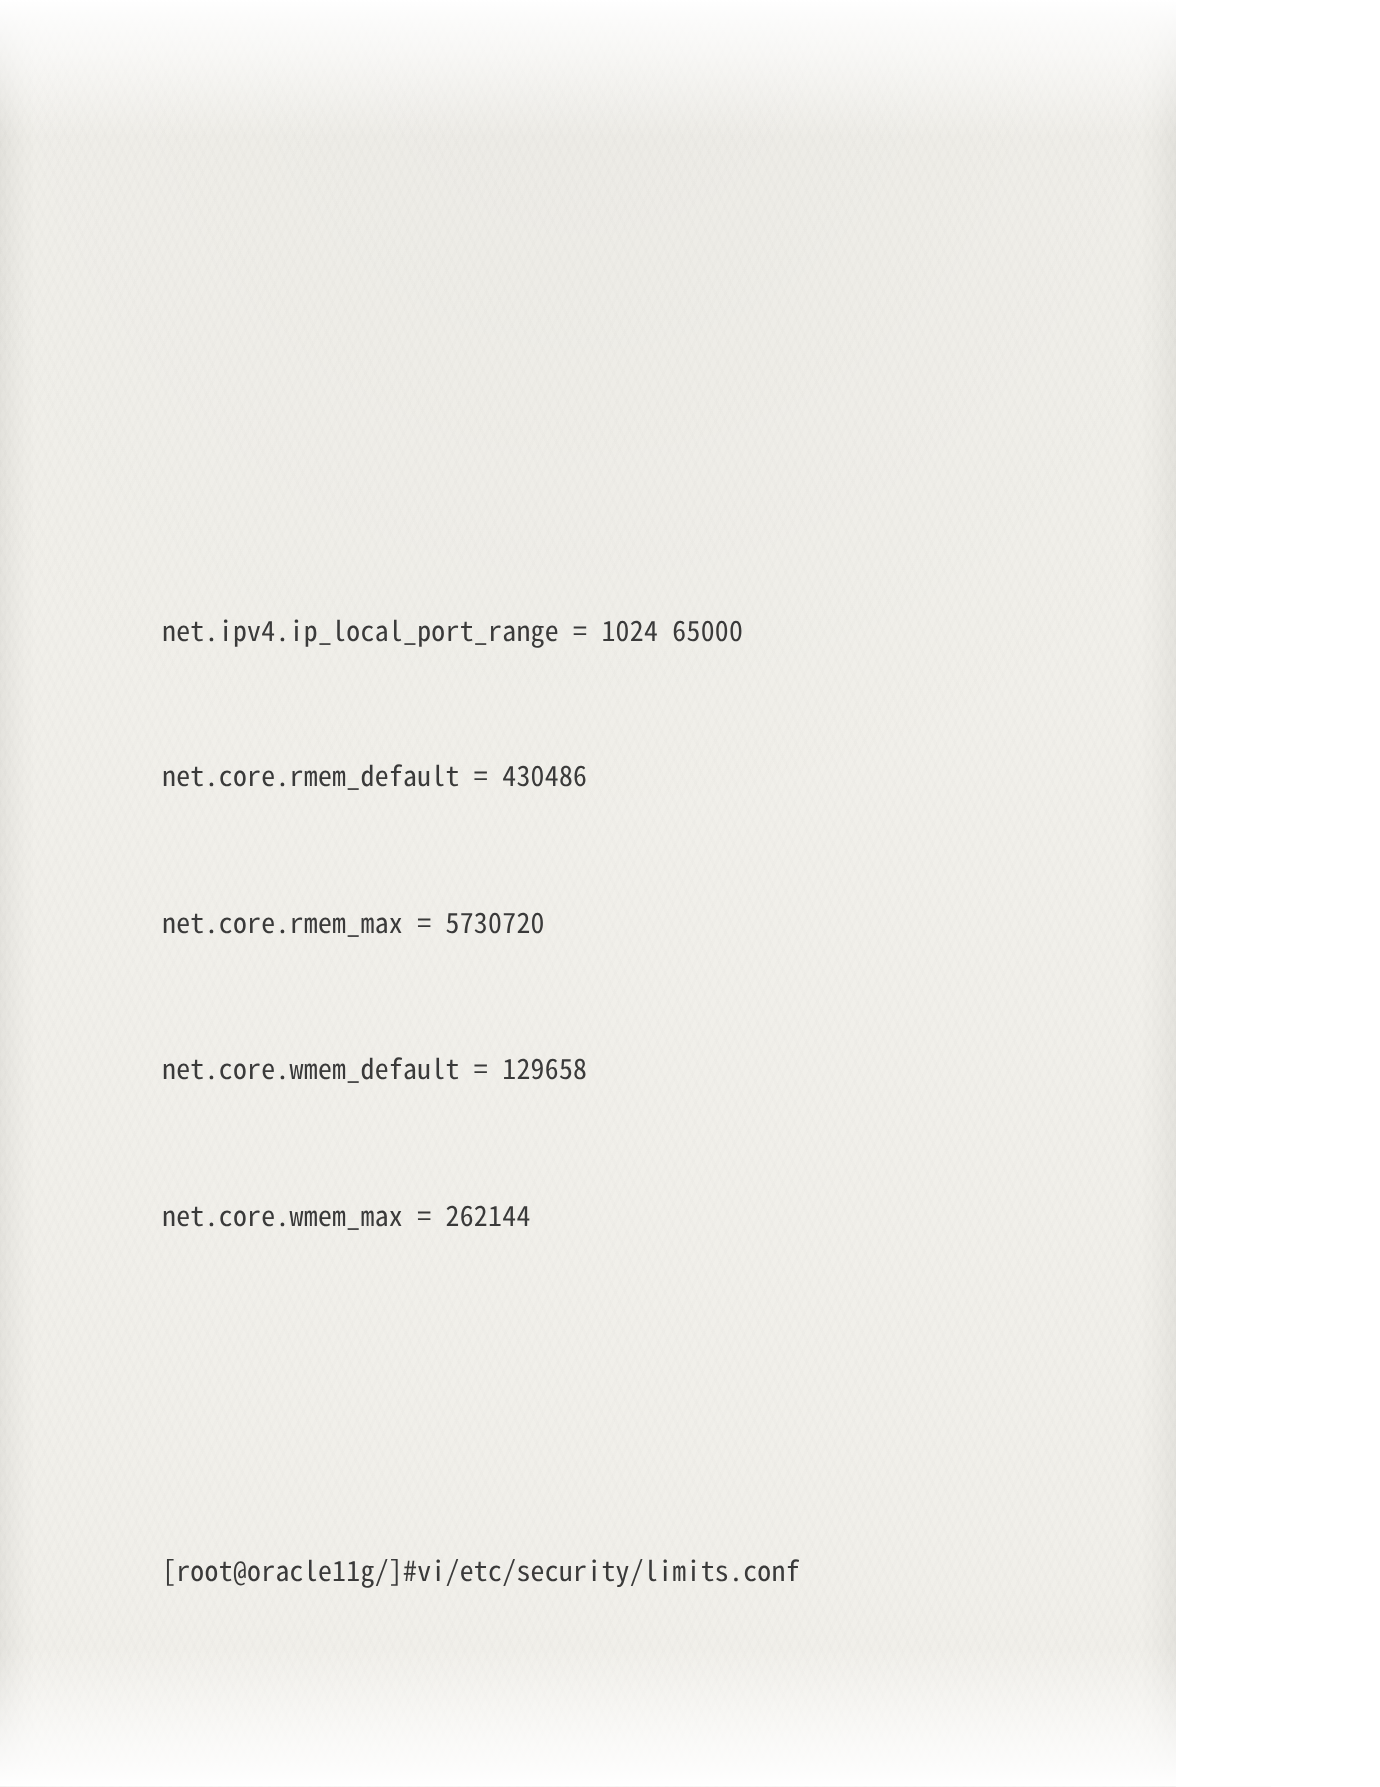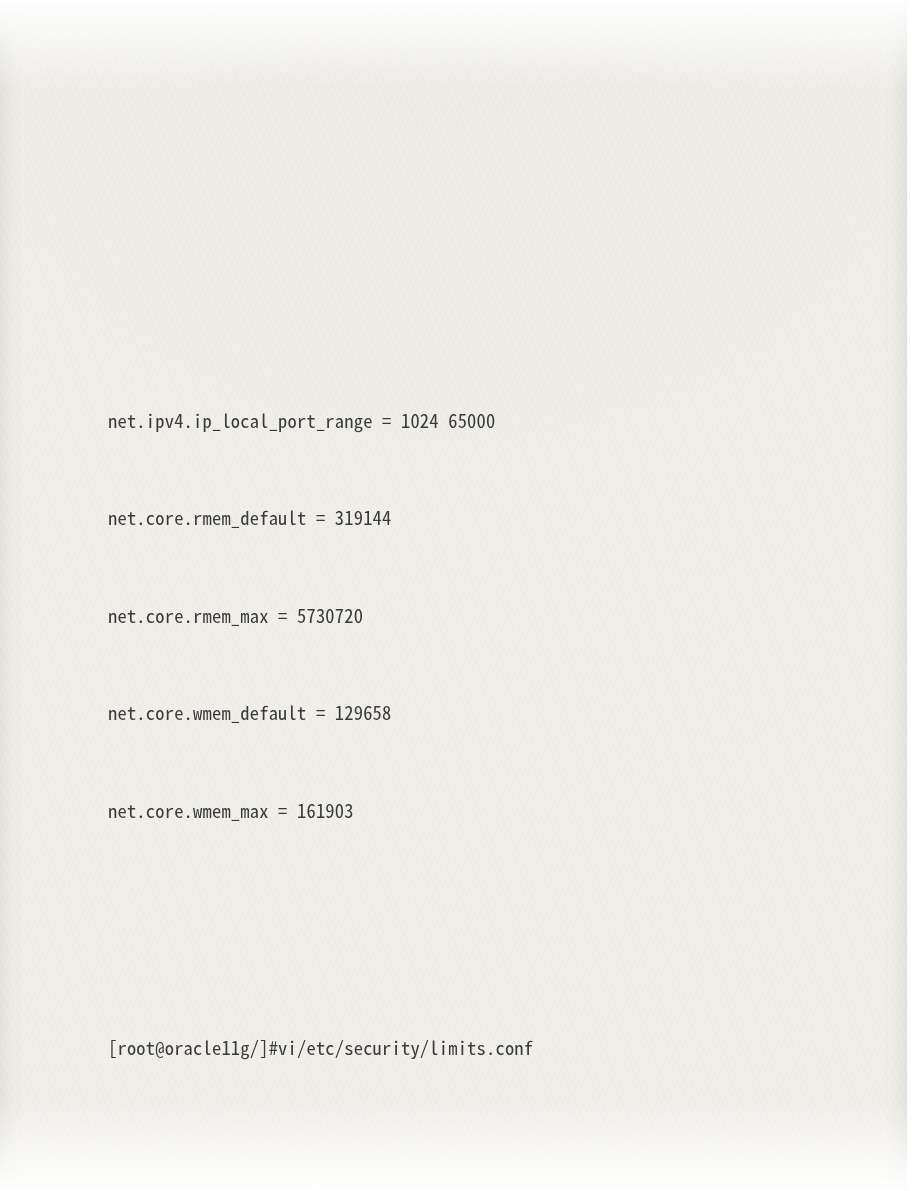--- a/index.html
+++ b/index.html
@@ -5,21 +5,21 @@
   html, body {
     margin: 0;
     padding: 0;
     width: 920px;
     height: 1191px;
     background: #ffffff;
     overflow: hidden;
   }
   .page {
     box-sizing: border-box;
-    width: 907px;
+    width: 784px;
     height: 1191px;
     background:
       linear-gradient(rgba(238, 236, 230, 0.35), rgba(238, 236, 230, 0.35)),
       repeating-linear-gradient(115deg, rgba(0,0,0,0.012) 0 2px, rgba(255,255,255,0) 2px 5px),
       repeating-linear-gradient(65deg,  rgba(0,0,0,0.010) 0 2px, rgba(255,255,255,0) 2px 6px),
       radial-gradient(120% 80% at 50% 0%, rgba(0,0,0,0.03), rgba(0,0,0,0) 60%),
       #f2f1ec;
     box-shadow: inset 0 10px 30px rgba(0,0,0,0.06), inset 0 -10px 30px rgba(0,0,0,0.05);
     position: relative;
   }
@@ -55,24 +55,24 @@
 </head>
 <body>
 
 <div class="page">
   <div class="content mono">
 
     
     <div style="height:84px"></div>
 
     <span class="blk">net.ipv4.ip_local_port_range = 1024 65000</span>
-    <span class="blk">net.core.rmem_default = 319144</span>
+    <span class="blk">net.core.rmem_default = 430486</span>
     <span class="blk">net.core.rmem_max = 5730720</span>
     <span class="blk">net.core.wmem_default = 129658</span>
-    <span class="blk">net.core.wmem_max = 161903</span>
+    <span class="blk">net.core.wmem_max = 262144</span>
 
     <div class="para-gap"></div>
 
     <span class="blk">[root@oracle11g/]#vi/etc/security/limits.conf</span>
     
     
     
     
 
     

